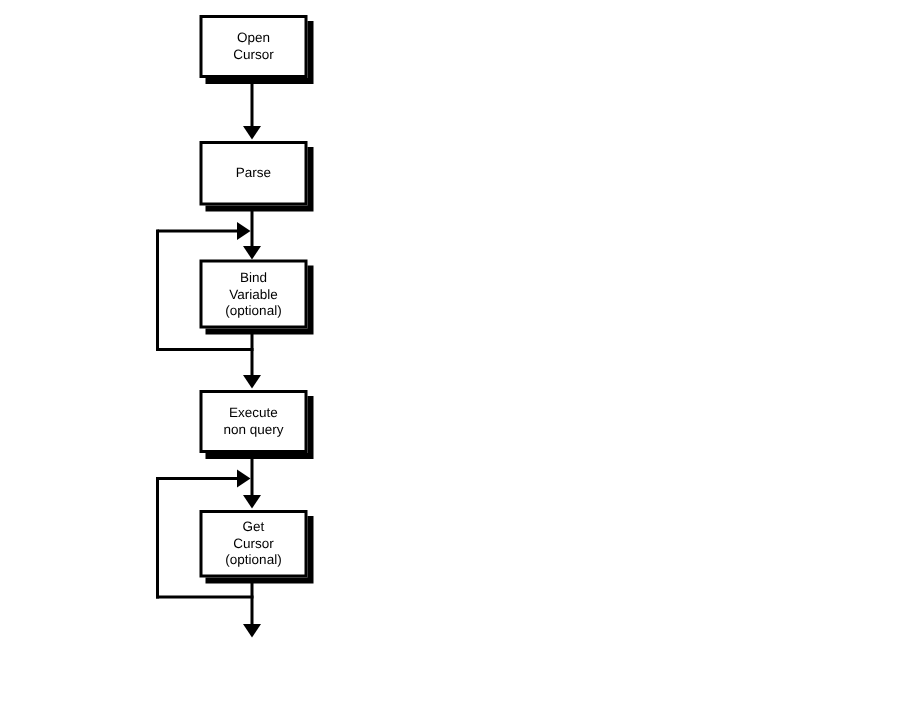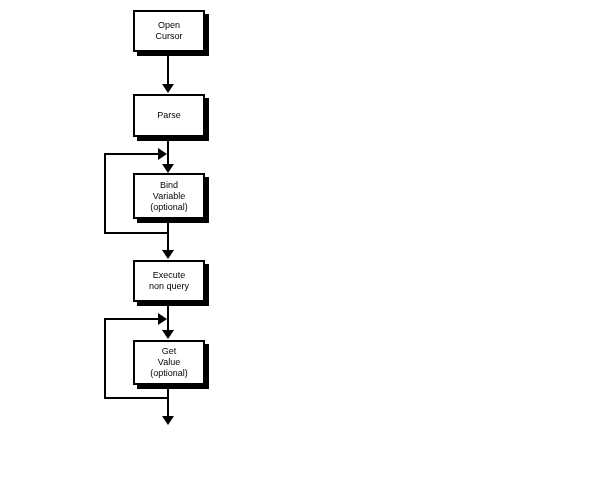--- a/index.html
+++ b/index.html
@@ -114,17 +114,17 @@
     <span>Bind
 Variable
 (optional)</span>
   </div>
   <div class="node n4">
     <span>Execute
 non query</span>
   </div>
   <div class="node n5">
     <span>Get
-Value
+Cursor
 (optional)</span>
   </div>
 
 </div>
 
 </body></html>

